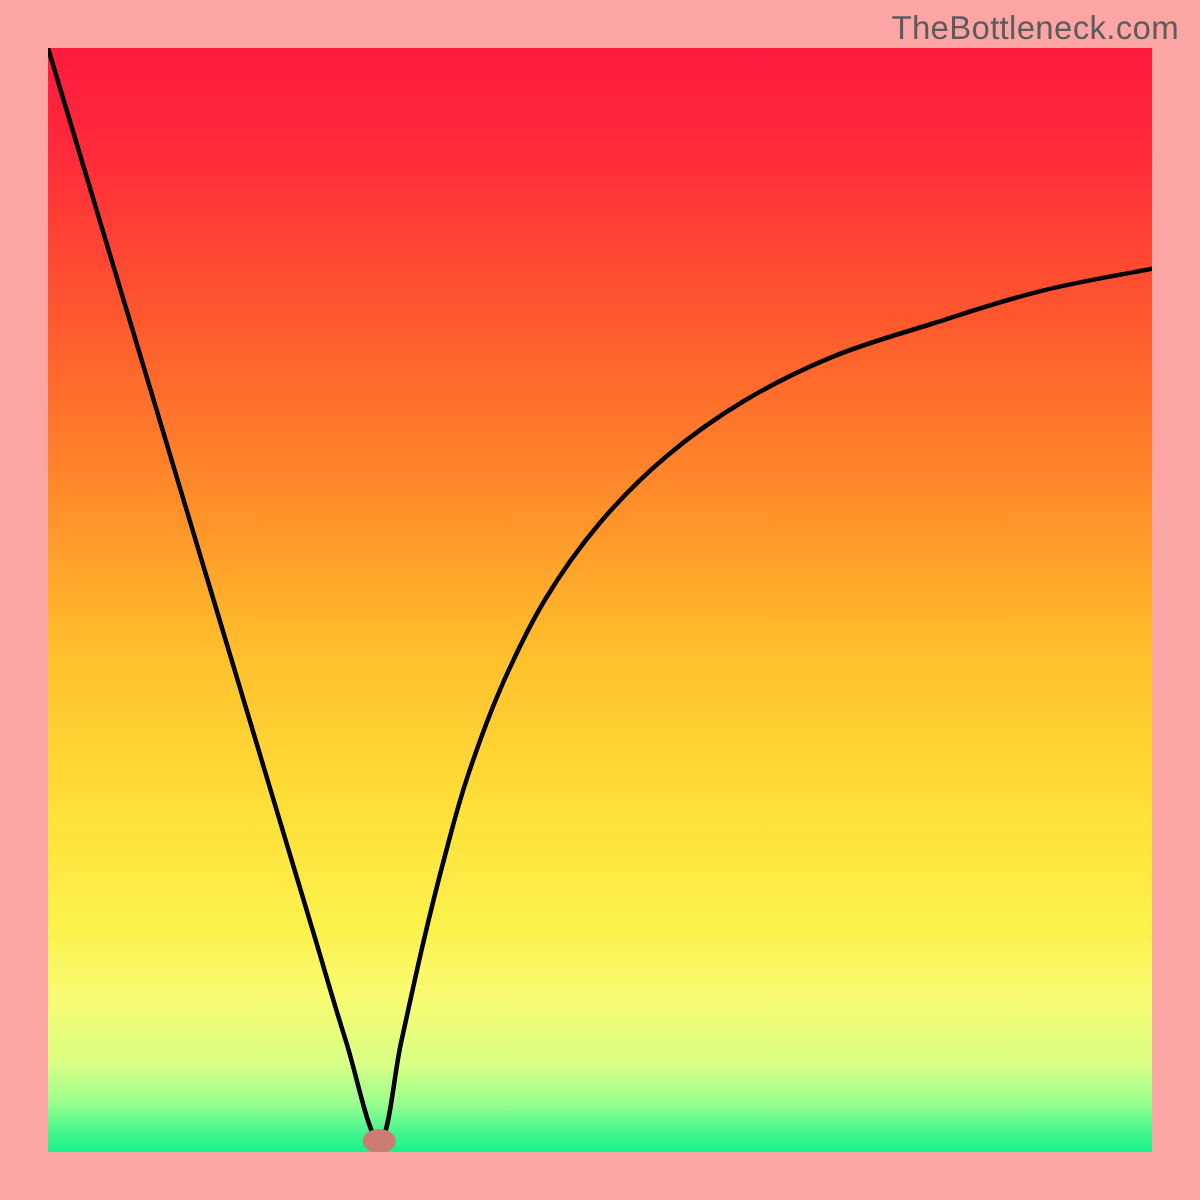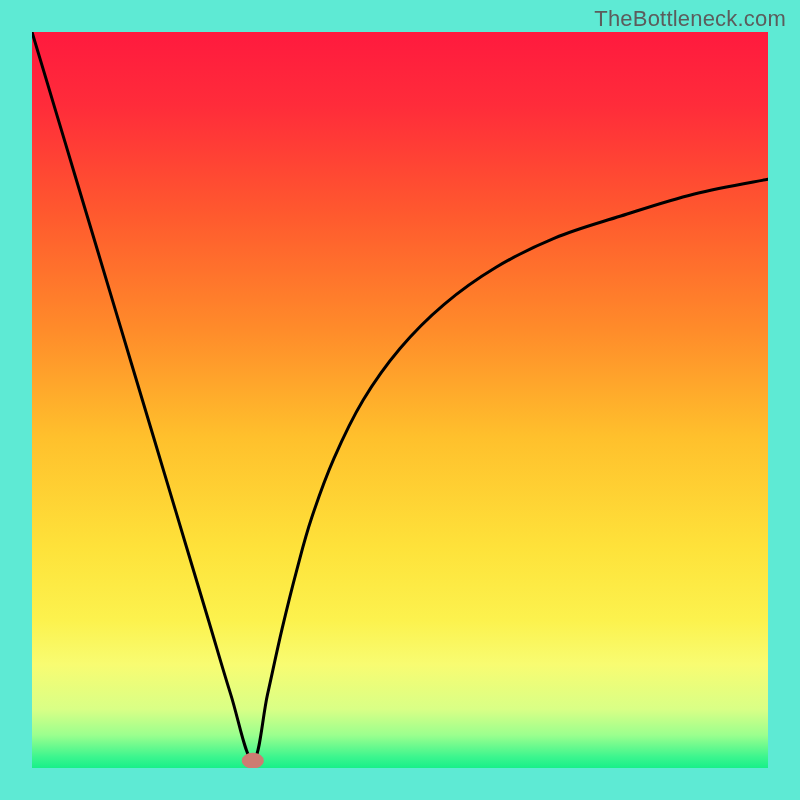--- a/index.html
+++ b/index.html
@@ -1,20 +1,20 @@
 <!DOCTYPE html>
 <html><head>
 <meta charset="utf-8">
 <style>
   * { margin: 0; padding: 0; box-sizing: border-box; }
   html, body { width: 800px; height: 800px; overflow: hidden; background: #000; }
   .frame {
     width: 800px;
     height: 800px;
-    background: #5eead4;
+    background: #fca5a5;
     position: relative;
   }
   .render-area {
     position: absolute;
     left: 32px;
     top: 32px;
     width: 736px;
     height: 736px;
   }
   .watermark {

